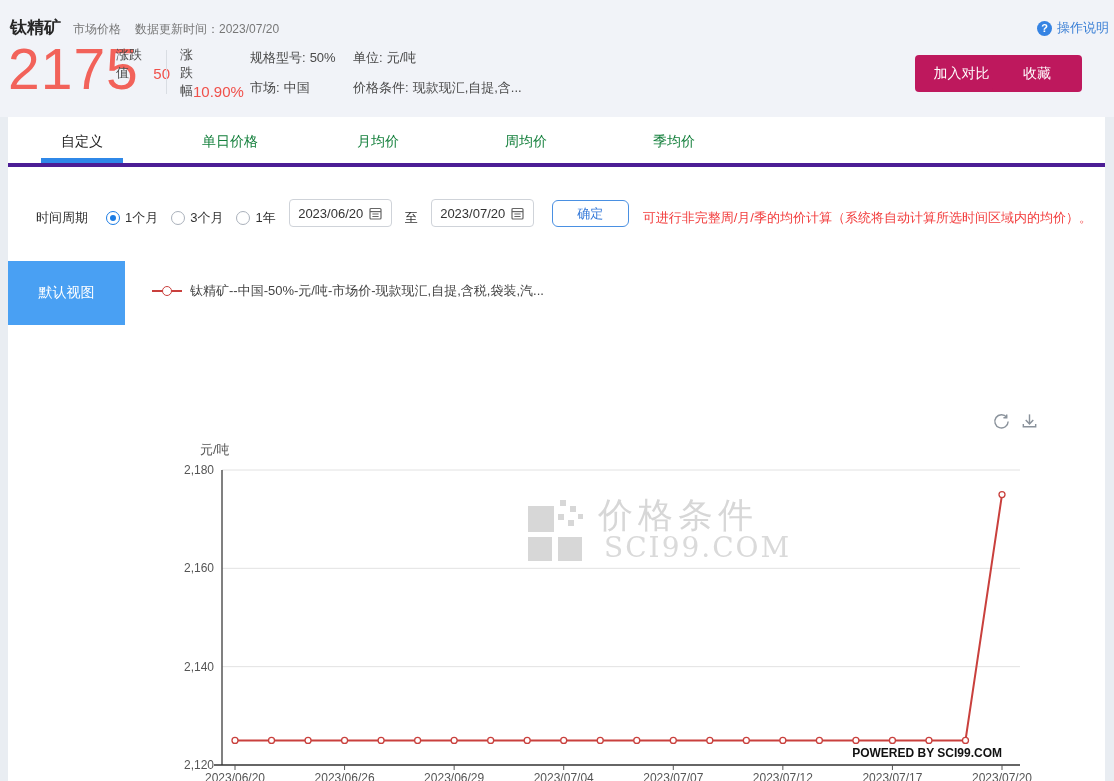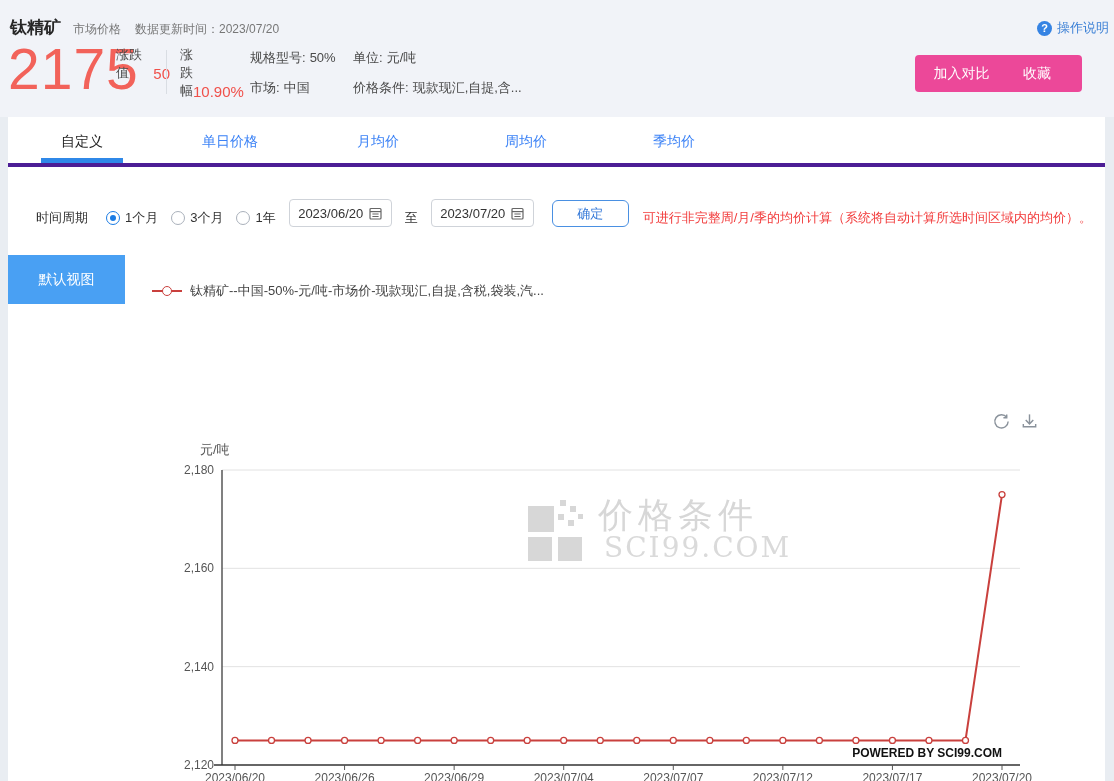--- a/index.html
+++ b/index.html
@@ -31,49 +31,49 @@
   .col-chg-pct   { left:180px; width:58px; }
   .v-divider { position:absolute; left:166px; top:50px; width:1px; height:44px; background:#d9dde3; }
 
   .specs-col { position:absolute; top:50px; display:flex; flex-direction:column; }
   .specs-col .spec-row { font-size:13px; color:#4a4a4a; height:16px; line-height:16px; margin-bottom:14px; white-space:nowrap; }
   .specs-col .spec-row .sp-l { color:#4a4a4a; }
   .specs-col .spec-row .sp-v { color:#4a4a4a; margin-left:4px; }
   .col-spec-1 { left:250px; }
   .col-spec-2 { left:353px; }
 
-  .gray-btn { position:absolute; top:55px; height:37px; background:#ec4899; color:#fff; font-size:14px;
+  .gray-btn { position:absolute; top:55px; height:37px; background:#be185d; color:#fff; font-size:14px;
               border:none; border-radius:4px; cursor:pointer; font-family:Liberation Serif, serif; }
   .btn-compare { left:915px; width:93px; }
   .btn-fav     { left:992px; width:90px; }
 
   
   .panel { position:absolute; left:8px; top:117px; width:1097px; height:664px; background:#fff; }
 
   .tabs { position:absolute; left:0; top:0; width:100%; height:50px; display:flex; border-bottom:4px solid #4c1d95; }
-  .tab { position:relative; width:148px; text-align:center; line-height:49px; font-size:14px; color:#3b82f6; cursor:pointer; }
+  .tab { position:relative; width:148px; text-align:center; line-height:49px; font-size:14px; color:#15803d; cursor:pointer; }
   .tab.active { color:#1f1f1f; }
   .tab-underline { position:absolute; left:33px; bottom:0; width:82px; height:5px; background:#2f88e8; }
 
   .controls { position:absolute; left:28px; top:82px; height:28px; display:flex; align-items:flex-end; white-space:nowrap; }
   .period-label { font-size:13px; color:#333; margin-right:18px; }
   .radio-group { display:flex; align-items:center; margin-right:13px; cursor:pointer; }
   .radio { width:14px; height:14px; border-radius:50%; border:1px solid #aab1bb; background:#fff; position:relative; }
   .radio.sel { border-color:#1b7ce4; }
   .radio.sel::after { content:''; position:absolute; left:3px; top:3px; width:6px; height:6px; border-radius:50%; background:#1b7ce4; }
   .radio-label { font-size:13px; color:#333; margin-left:5px; }
   .date-input { display:flex; align-items:center; justify-content:center; width:103px; height:28px;
                 border:1px solid #cfd3d9; border-radius:4px; background:#fff; font-size:13px; color:#333; cursor:pointer; }
   .date-input svg { margin-left:6px; }
   .to-label { font-size:13px; color:#333; margin:0 13px; }
   .confirm-btn { margin-left:18px; width:77px; height:27px; background:#fff; border:1px solid #4a90e2; border-radius:6px;
                  color:#3479d8; font-size:13px; cursor:pointer; font-family:inherit; }
   .hint { font-size:13px; color:#f23c3c; margin-left:14px; }
 
-  .default-view { position:absolute; left:0; top:138px; width:117px; height:49px; background:#49a0f3; color:#fff;
+  .default-view { position:absolute; left:0; top:144px; width:117px; height:64px; background:#49a0f3; color:#fff;
                   font-size:14px; display:flex; align-items:center; justify-content:center; cursor:pointer; }
 
   .legend-row { position:absolute; left:144px; top:166px; height:16px; display:flex; align-items:center; }
   .legend-marker { position:relative; width:30px; height:2px; background:#c9403d; }
   .legend-marker::after { content:''; position:absolute; left:10px; top:-4px; width:8px; height:8px;
                           border:1.5px solid #c9403d; border-radius:50%; background:#fff; }
   .legend-text { font-size:13px; color:#444; margin-left:8px; white-space:nowrap; }
 
   .chart-tools { position:absolute; left:975px; top:295px; display:flex; align-items:center; }
   .tool-icon { width:19px; height:19px; margin-left:9px; cursor:pointer; }

